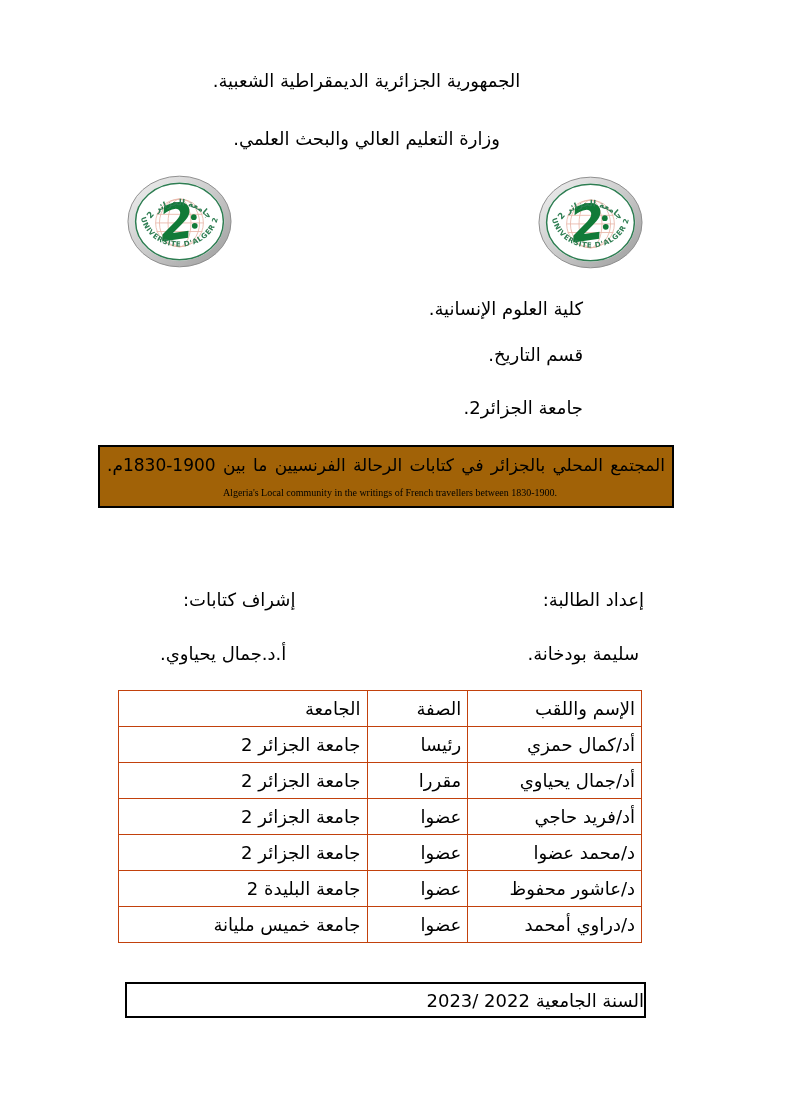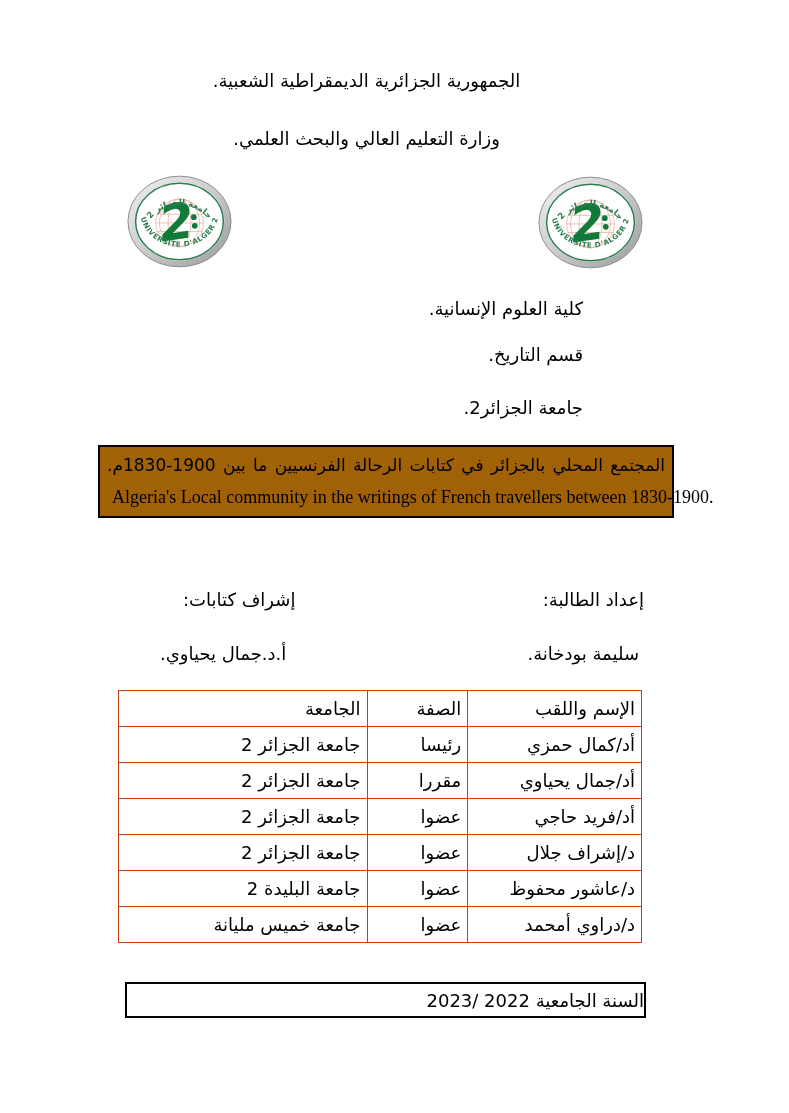--- a/index.html
+++ b/index.html
@@ -26,21 +26,21 @@
   .title-ar{
     direction:rtl;
     font-size:17px;
     padding:8px 7px 2px 7px;
     text-align:justify;
     text-align-last:justify;
     white-space:nowrap;
   }
   .title-en{
     font-family:"Liberation Serif",serif;
-    font-size:18px;
+    font-size:10px;
     text-align:center;
     padding:10px 4px 8px 12px;
     white-space:nowrap;
   }
 
   .committee{
     position:absolute;left:118px;top:690px;width:524px;
     border-collapse:collapse;direction:rtl;
     font-size:18px;
   }
@@ -177,21 +177,21 @@
       <td>أد/جمال يحياوي</td>
       <td>مقررا</td>
       <td>جامعة الجزائر 2</td>
     </tr>
     <tr>
       <td>أد/فريد حاجي</td>
       <td>عضوا</td>
       <td>جامعة الجزائر 2</td>
     </tr>
     <tr>
-      <td>د/إشراف جلال</td>
+      <td>د/محمد عضوا</td>
       <td>عضوا</td>
       <td>جامعة الجزائر 2</td>
     </tr>
     <tr>
       <td>د/عاشور محفوظ</td>
       <td>عضوا</td>
       <td>جامعة البليدة 2</td>
     </tr>
     <tr>
       <td>د/دراوي أمحمد</td>

